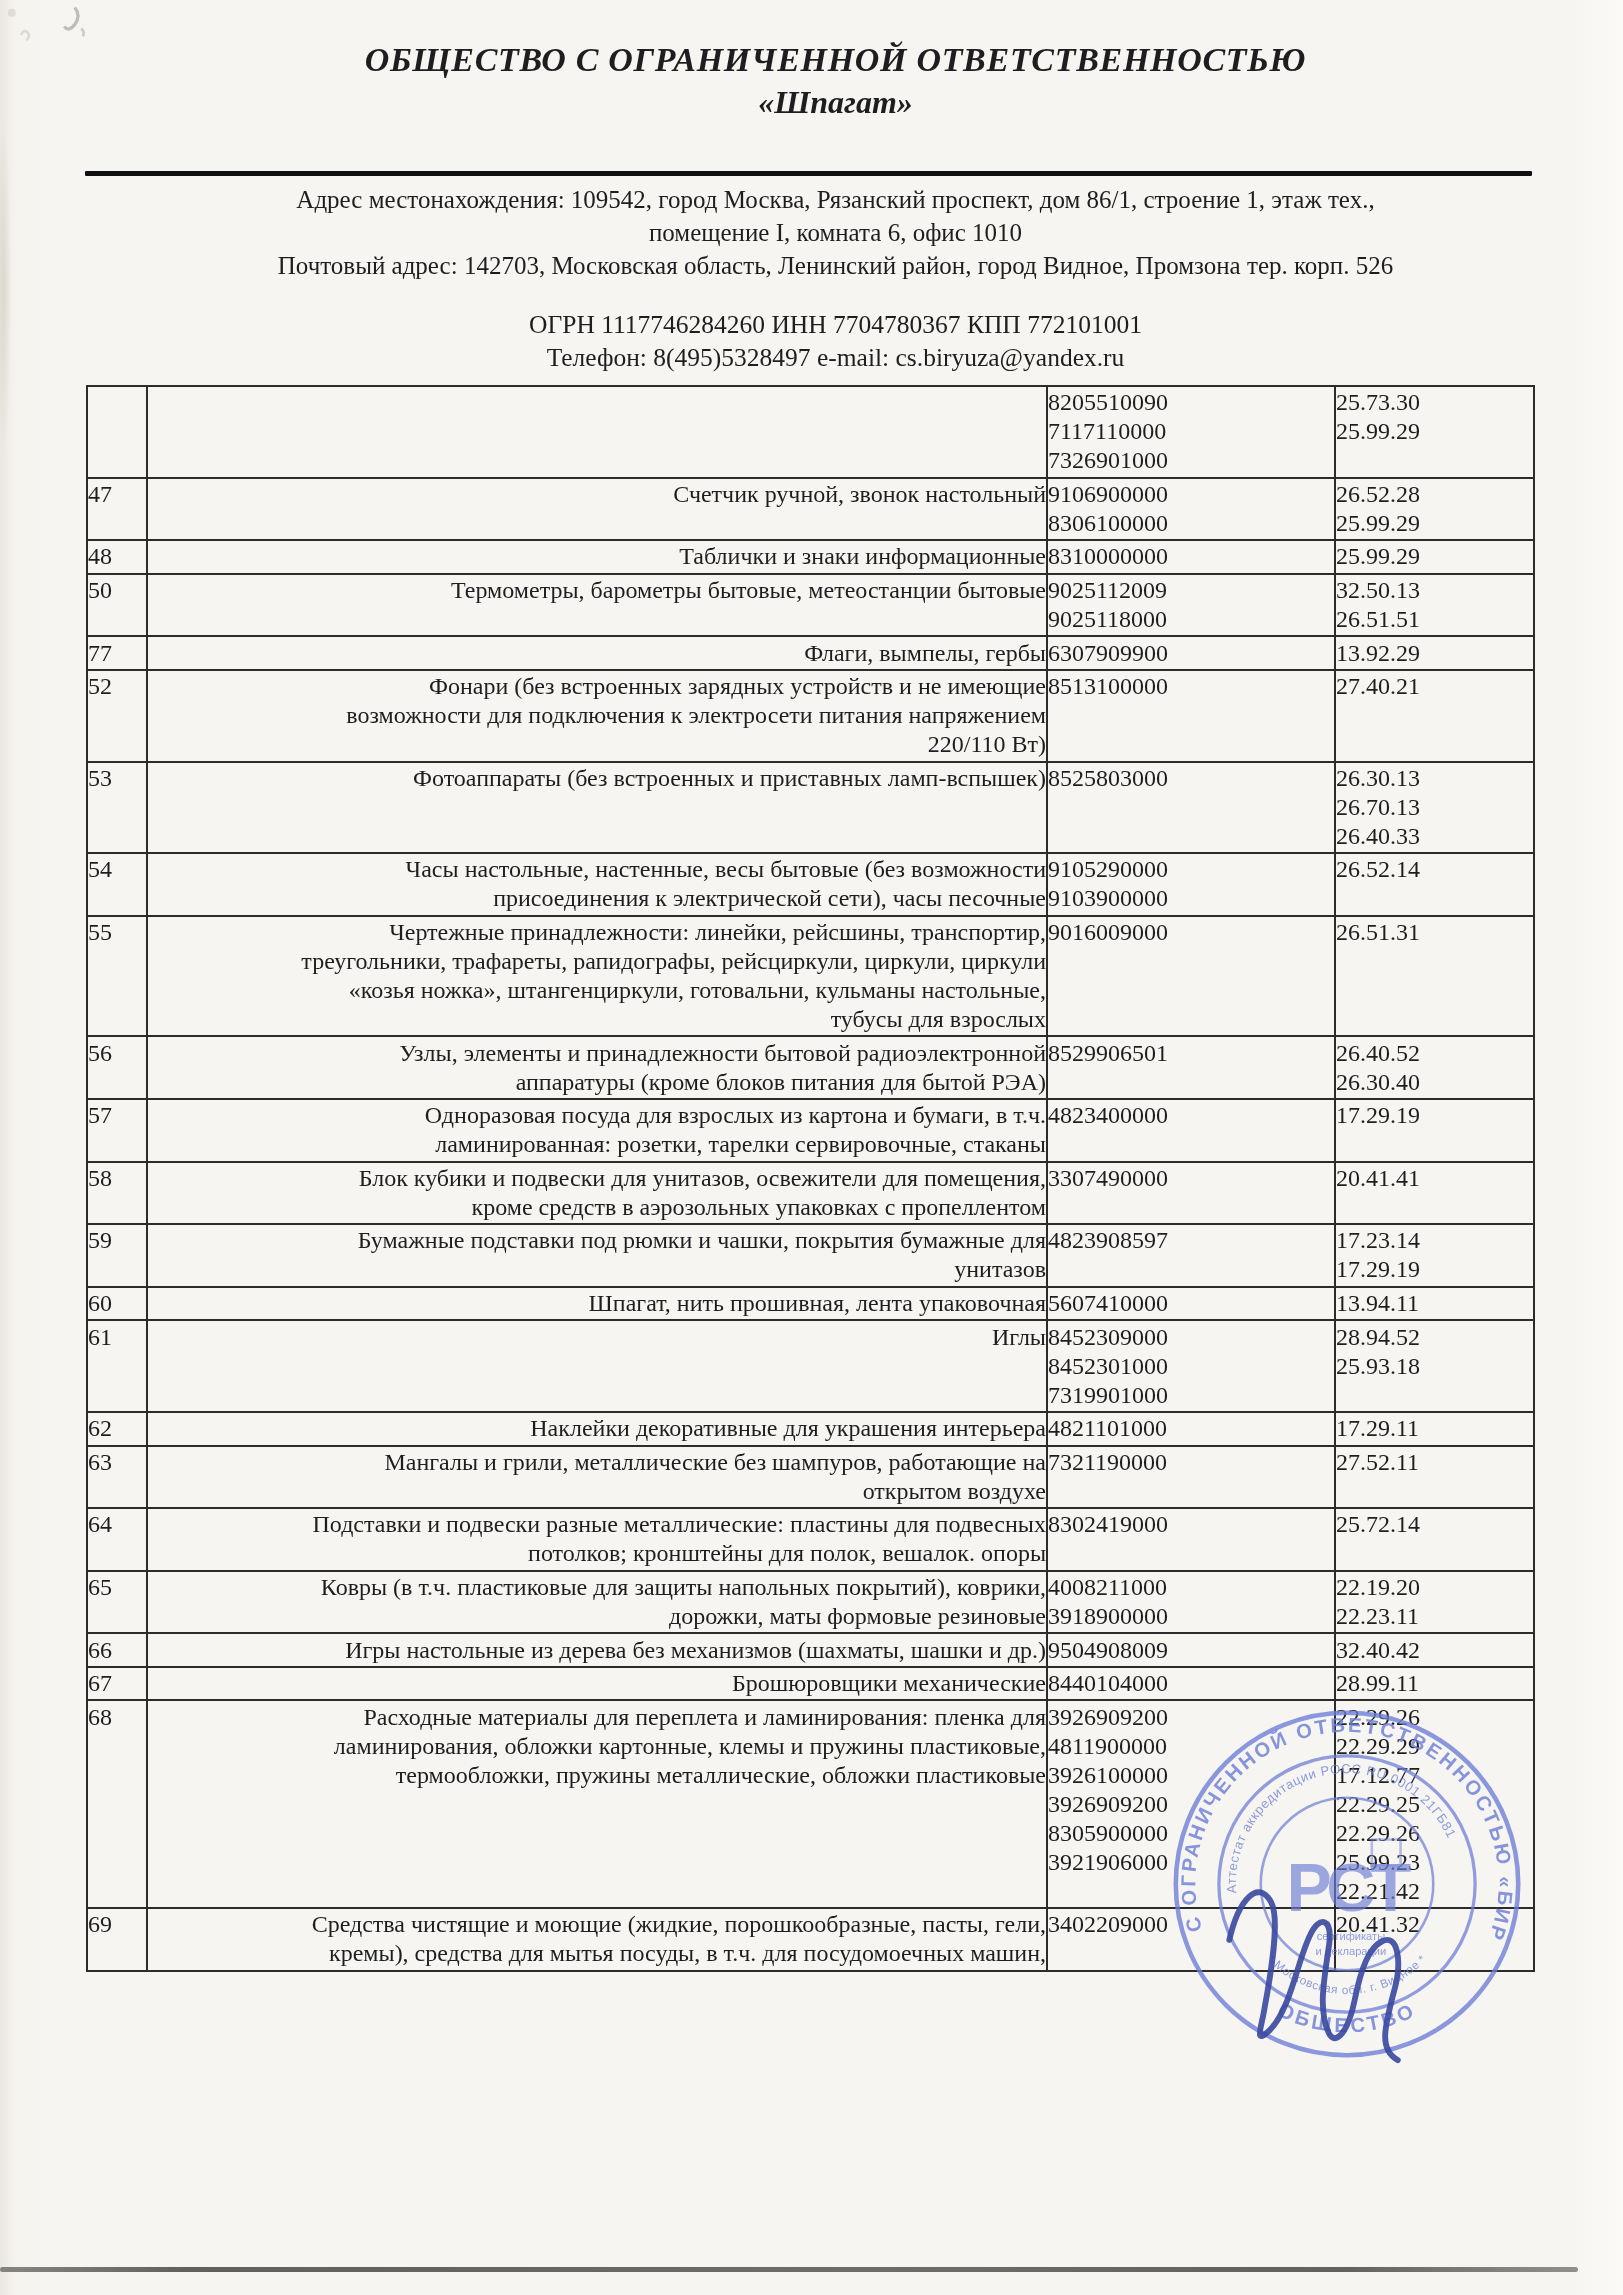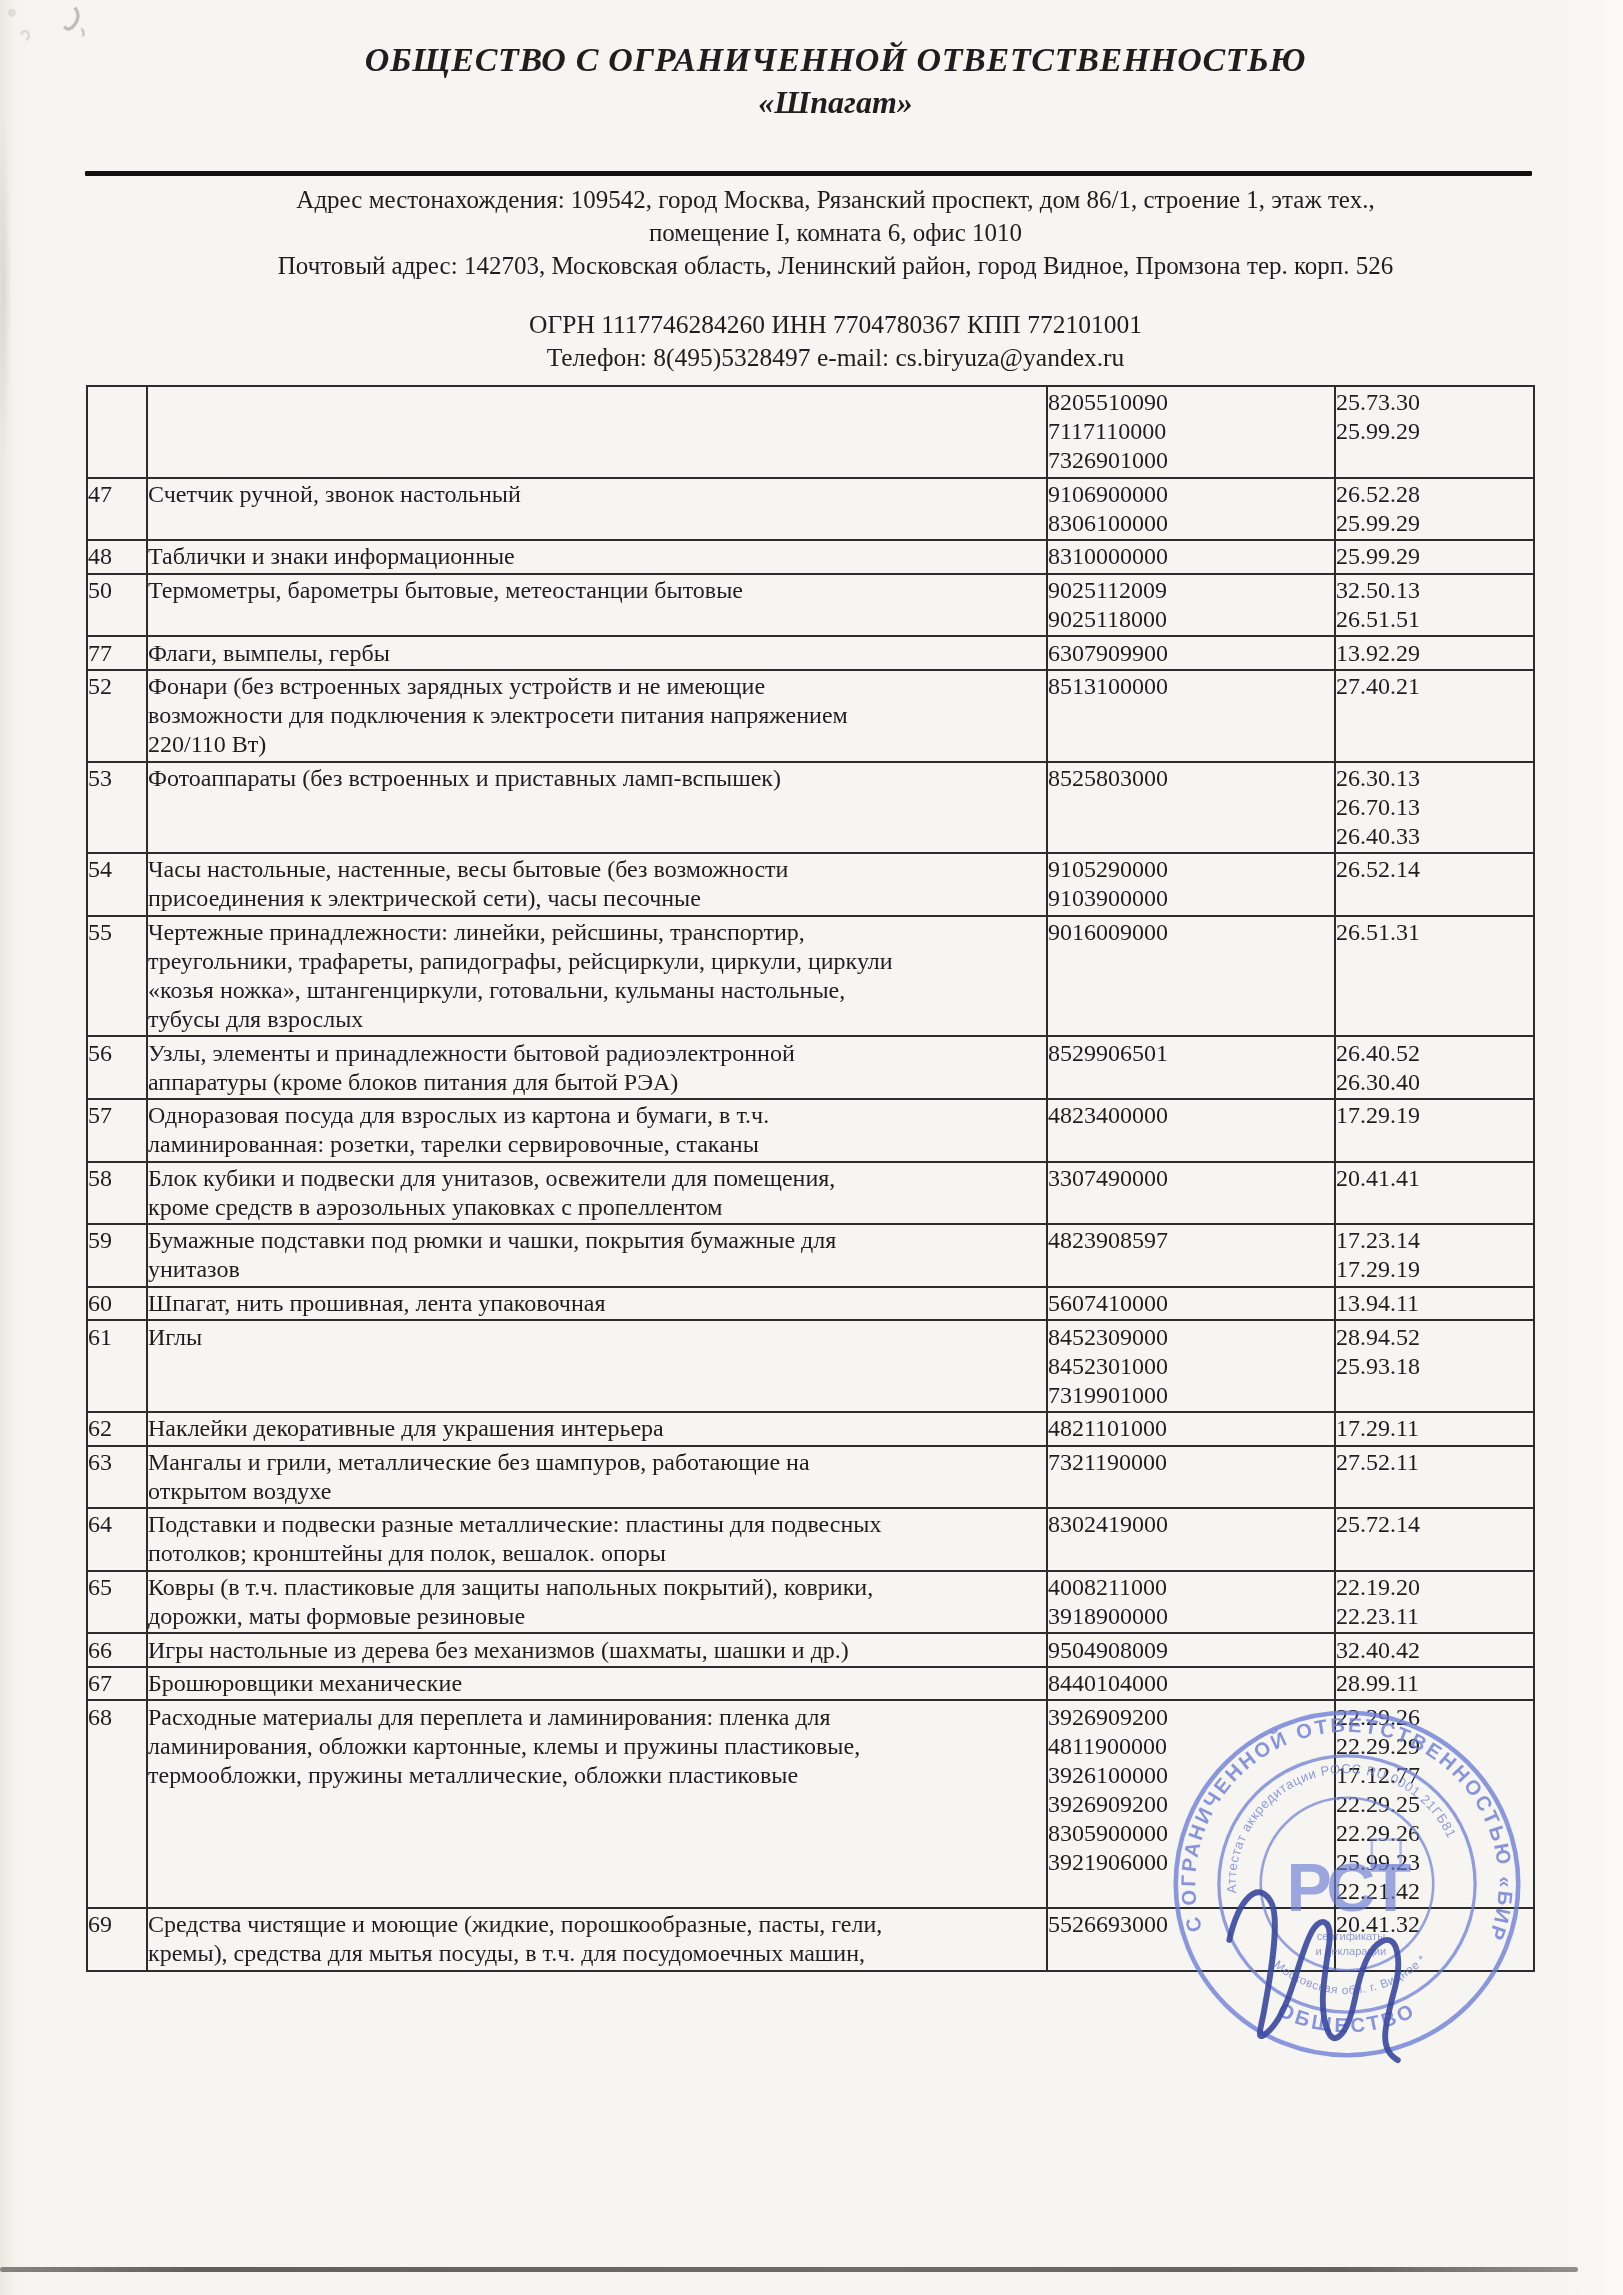--- a/index.html
+++ b/index.html
@@ -24,21 +24,21 @@
   table.doc{
     position:absolute;left:86px;top:385px;width:1447px;
     border-collapse:collapse;table-layout:fixed;
   }
   table.doc td{
     border:2px solid #2c2c2c;border-top-width:2.6px;border-bottom-width:2.6px;
     vertical-align:top;padding:1.3px 0;
   }
   table.doc .line{line-height:29px;font-size:24px;white-space:nowrap;overflow:hidden;}
   td.num{text-align:left;}
-  td.desc{padding-left:13px;}
+  td.desc{padding-left:13px;text-align:right;}
   td.codes{padding-left:19.6px;}
   td.cls{padding-left:10.5px;}
 
   .stamp-svg{position:absolute;left:1164px;top:1701px;width:366px;height:366px;opacity:.88;pointer-events:none;}
   .stamp-svg text{font-family:"Liberation Sans",sans-serif;fill:#6d7ed6;}
   .sig-svg{position:absolute;left:1207px;top:1842px;width:281px;height:222px;pointer-events:none;}
   .artifact-svg{position:absolute;left:3.9px;top:1.3px;width:131px;height:72px;pointer-events:none;}
   .edge-smudge{position:absolute;left:-3.9px;top:118px;width:14.4px;height:340px;
     background:radial-gradient(closest-side,#b9b5aa,transparent);opacity:.35;}
   .scan-line{position:absolute;left:0px;top:2267px;width:1578px;height:5.2px;border-radius:3.3px;
@@ -423,21 +423,21 @@
         </tr>
         <tr>
           <td class="num">
             <div class="line">69</div>
           </td>
           <td class="desc">
             <div class="line">Средства чистящие и моющие (жидкие, порошкообразные, пасты, гели,</div>
             <div class="line">кремы), средства для мытья посуды, в т.ч. для посудомоечных машин,</div>
           </td>
           <td class="codes">
-            <div class="line">5526693000</div>
+            <div class="line">3402209000</div>
           </td>
           <td class="cls">
             <div class="line">20.41.32</div>
           </td>
         </tr>
       </tbody>
   </table>
 
   <svg class="stamp-svg" viewBox="0 0 560 560">
     <g fill="none" stroke="#6d7ed6">

